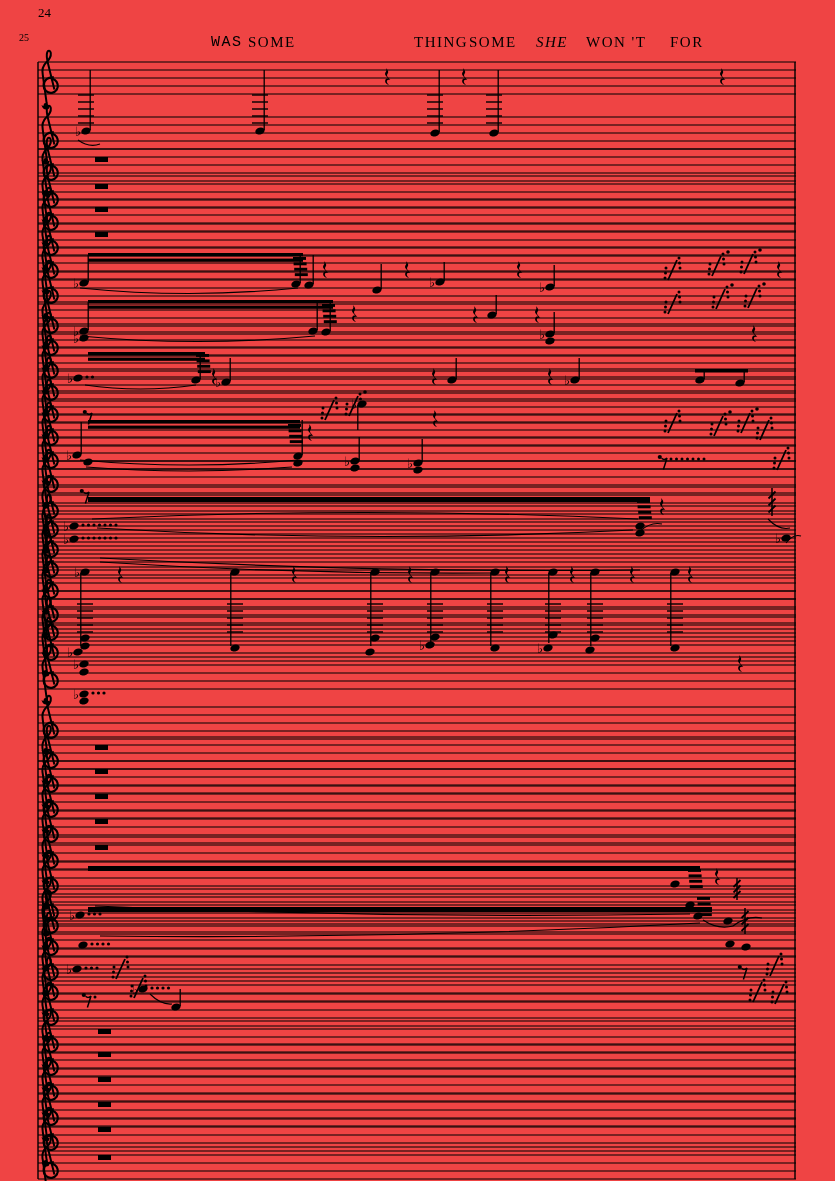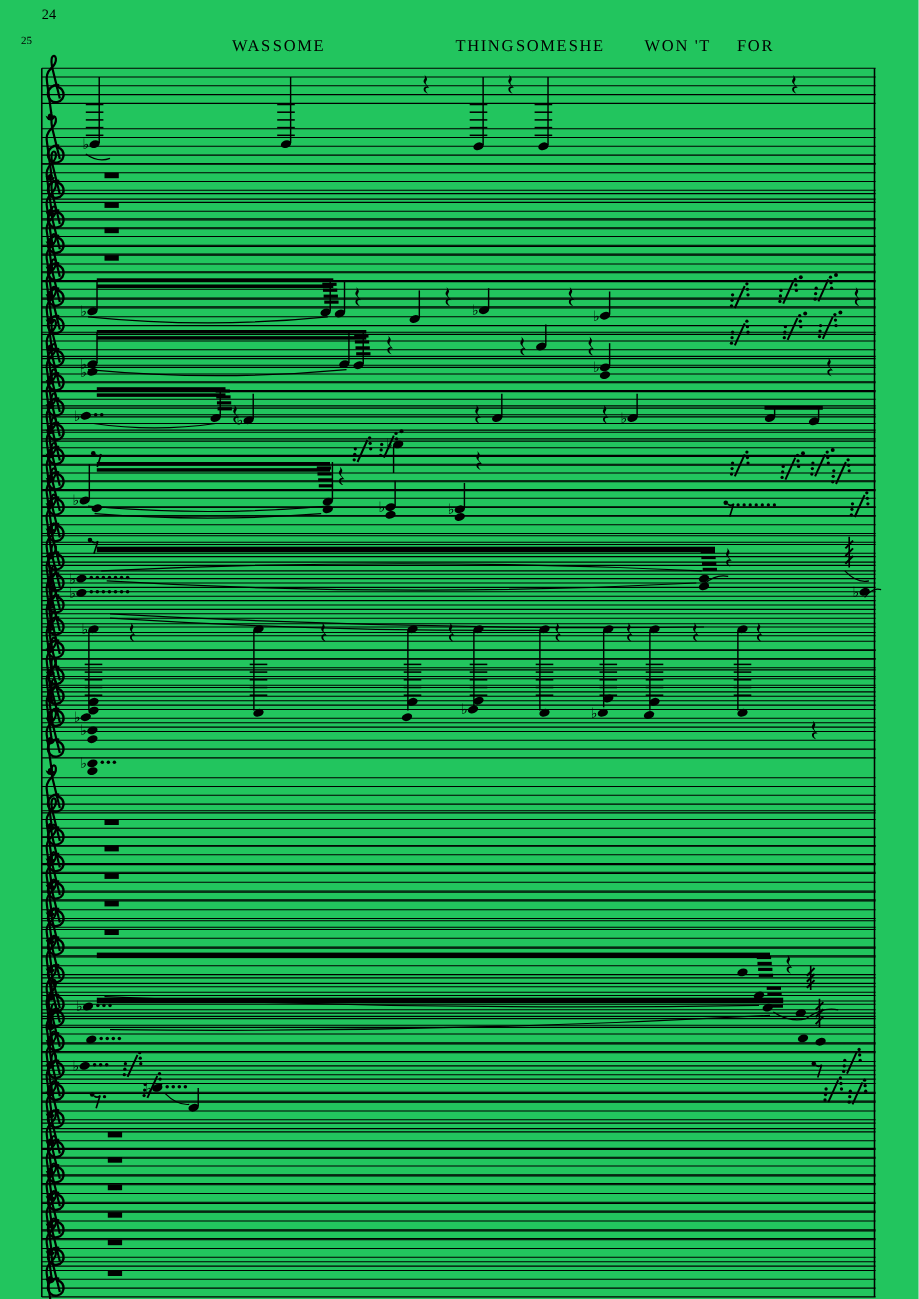--- a/index.html
+++ b/index.html
@@ -1,36 +1,36 @@
 <!DOCTYPE html>
 <html><head>
 <meta charset="utf-8">
 <style>
   html,body{margin:0;padding:0;background:#e8e8e8;}
-  .page{width:835px;height:1181px;position:relative;background:#22c55e;overflow:hidden;
+  .page{width:835px;height:1181px;position:relative;background:#ef4444;overflow:hidden;
         font-family:"Liberation Serif", serif;color:#000;}
   .mnum{position:absolute;font-size:13px;color:#000;}
   .m24{left:38px;top:5px;}
   .m25{left:19px;top:32px;font-size:10px;}
   #lyrics .lyric{position:absolute;top:34px;font-size:15px;letter-spacing:1.5px;
         white-space:pre;color:#000;}
   svg{position:absolute;left:0;top:0;}
 </style>
 </head>
 <body>
 
 <div class="page">
   <span class="mnum m24">24</span>
   <span class="mnum m25">25</span>
   <div id="lyrics">
-      <span class="lyric" style="left: 211px;">WAS</span>
+      <span class="lyric" style="left: 211px; font-family: Liberation Mono, monospace;">WAS</span>
       <span class="lyric" style="left: 248px;">SOME</span>
       <span class="lyric" style="left: 414px;">THING</span>
       <span class="lyric" style="left: 469px;">SOME</span>
-      <span class="lyric" style="left: 517px;">SHE</span>
+      <span class="lyric" style="left: 536px; font-style: italic;">SHE</span>
       <span class="lyric" style="left: 586px;">WON 'T</span>
       <span class="lyric" style="left: 670px;">FOR</span>
     </div>
 
   <svg id="score-svg" width="835" height="1181" viewBox="0 0 835 1181">
     <defs>
       <g id="gclef" fill="none" stroke="#000">
         <path stroke-width="2" d="M6.8,44 C6.4,47 2.6,47.4 1.4,45 C3.8,45.8 5.2,43.8 4.6,40.8 L0.8,13 C-0.4,7.4 1,3.4 4.4,0.2 C7.4,-2.6 9.2,-5.6 8.8,-9 C8.4,-11.8 6,-12 5.2,-9.6 C4.2,-6.8 4.8,-3.4 6,1.6 L12.4,27.6"></path>
         <path stroke-width="2.2" d="M11.8,15.4 C6.2,14.6 1.6,18.4 1.6,23.4 C1.6,28.2 5.6,31.6 10,30.8 C14.2,30 16.6,26.2 15.6,22.2 C14.8,18.8 11.8,16.6 8.8,17.4"></path>
         <circle cx="3.8" cy="43.4" r="2.3" fill="#000" stroke="none"></circle>

